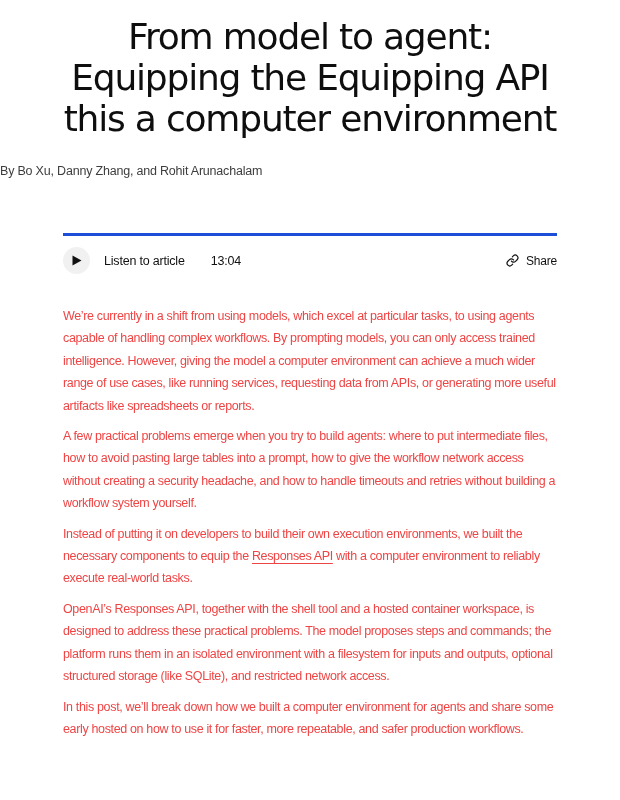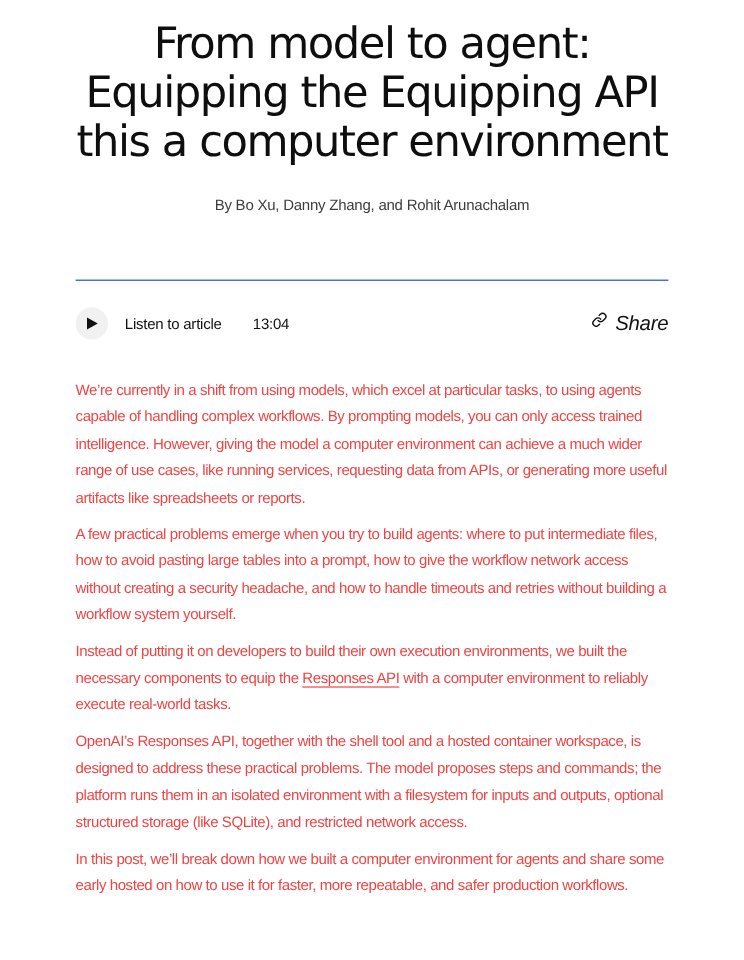--- a/index.html
+++ b/index.html
@@ -21,30 +21,29 @@
     font-weight: 400;
     font-size: 36px;
     line-height: 41px;
     letter-spacing: -1.2px;
     color: #0e0e0e;
   }
   .article-title span { display: block; }
 
   .byline {
     margin-top: 25px;
-    text-align: center;
     font-size: 12.5px;
     letter-spacing: -0.2px;
     color: #3d3d3d;
   }
 
   .listen-bar {
     margin: 55px 63px 0;
-    border-top: 1px solid #1d4ed8;
-    padding-top: 22px;
+    border-top: 3px solid #1d4ed8;
+    padding-top: 11px;
     display: flex;
     align-items: center;
   }
   .play-button {
     width: 27px;
     height: 27px;
     border-radius: 50%;
     background: #f1f1f1;
     border: none;
     display: flex;
@@ -63,29 +62,29 @@
   }
   .duration {
     margin-left: 26px;
     font-size: 12.5px;
     letter-spacing: -0.2px;
     color: #111111;
   }
   .share-button {
     margin-left: auto;
     display: flex;
+    align-items: center;
     gap: 7px;
     background: none;
     border: none;
     cursor: pointer;
     font-family: "Liberation Sans", sans-serif;
-    font-size: 17px;
+    font-size: 12px;
     letter-spacing: -0.2px;
     color: #111111;
-    font-style: italic;
   }
   .share-button svg { display: block; }
 
   .article-body {
     margin: 31px 63px 0;
   }
   .article-body p {
     font-size: 12.5px;
     line-height: 22.4px;
     letter-spacing: -0.35px;

